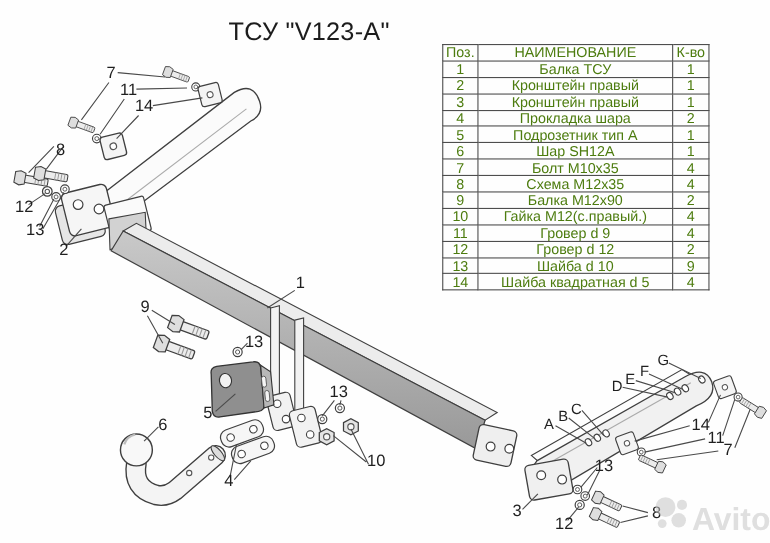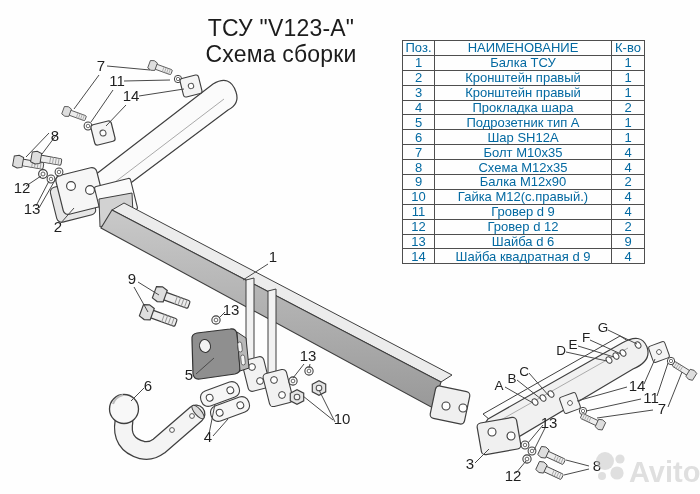--- a/index.html
+++ b/index.html
@@ -8,21 +8,21 @@
     font-family:"Liberation Sans",sans-serif;color:var(--ink,#1d1d1d);
   }
   .canvas svg{position:absolute;left:0;top:0;}
   .title{
     position:absolute;left:150px;top:15px;width:262px;text-align:center;
     font-size:23px;line-height:26px;color:#1c1c1c;letter-spacing:.2px;
   }
   table.parts{
     position:absolute;left:402px;top:40px;width:242px;
     border-collapse:collapse;table-layout:fixed;
-    font-size:13px;color:#0369a1;
+    font-size:13px;color:#4d7c0f;
   }
   table.parts th,table.parts td{
     border:1px solid #4e4e4e;text-align:center;vertical-align:middle;
     padding:0 1px;height:13.9px;line-height:13px;font-weight:normal;
     white-space:nowrap;overflow:hidden;
   }
   table.parts col.c-pos{width:32px;}
   table.parts col.c-name{width:177px;}
   table.parts col.c-qty{width:33px;}
   .co{font-size:15px;fill:#1f1f1f;}
@@ -254,21 +254,20 @@
     <circle cx="605" cy="461" r="9"></circle>
     <circle cx="620" cy="459" r="4.6"></circle>
     <circle cx="602" cy="476" r="4"></circle>
     <circle cx="617" cy="473" r="6.6"></circle>
     <text x="629" y="482">Avito</text>
   </g>
 </svg>
 
 <div class="title">
   <div>ТСУ "V123-A"</div>
-  <div>Схема сборки</div>
 </div>
 
 <table class="parts">
   <colgroup>
         <col class="c-pos">
         <col class="c-name">
         <col class="c-qty">
       </colgroup>
   <thead>
     <tr>
@@ -333,24 +332,24 @@
           <td>Гровер d 9</td>
           <td>4</td>
         </tr>
         <tr>
           <td>12</td>
           <td>Гровер d 12</td>
           <td>2</td>
         </tr>
         <tr>
           <td>13</td>
-          <td>Шайба d 6</td>
+          <td>Шайба d 10</td>
           <td>9</td>
         </tr>
         <tr>
           <td>14</td>
-          <td>Шайба квадратная d 9</td>
+          <td>Шайба квадратная d 5</td>
           <td>4</td>
         </tr>
       </tbody>
 </table>
 
 </div>
 
 </body></html>

